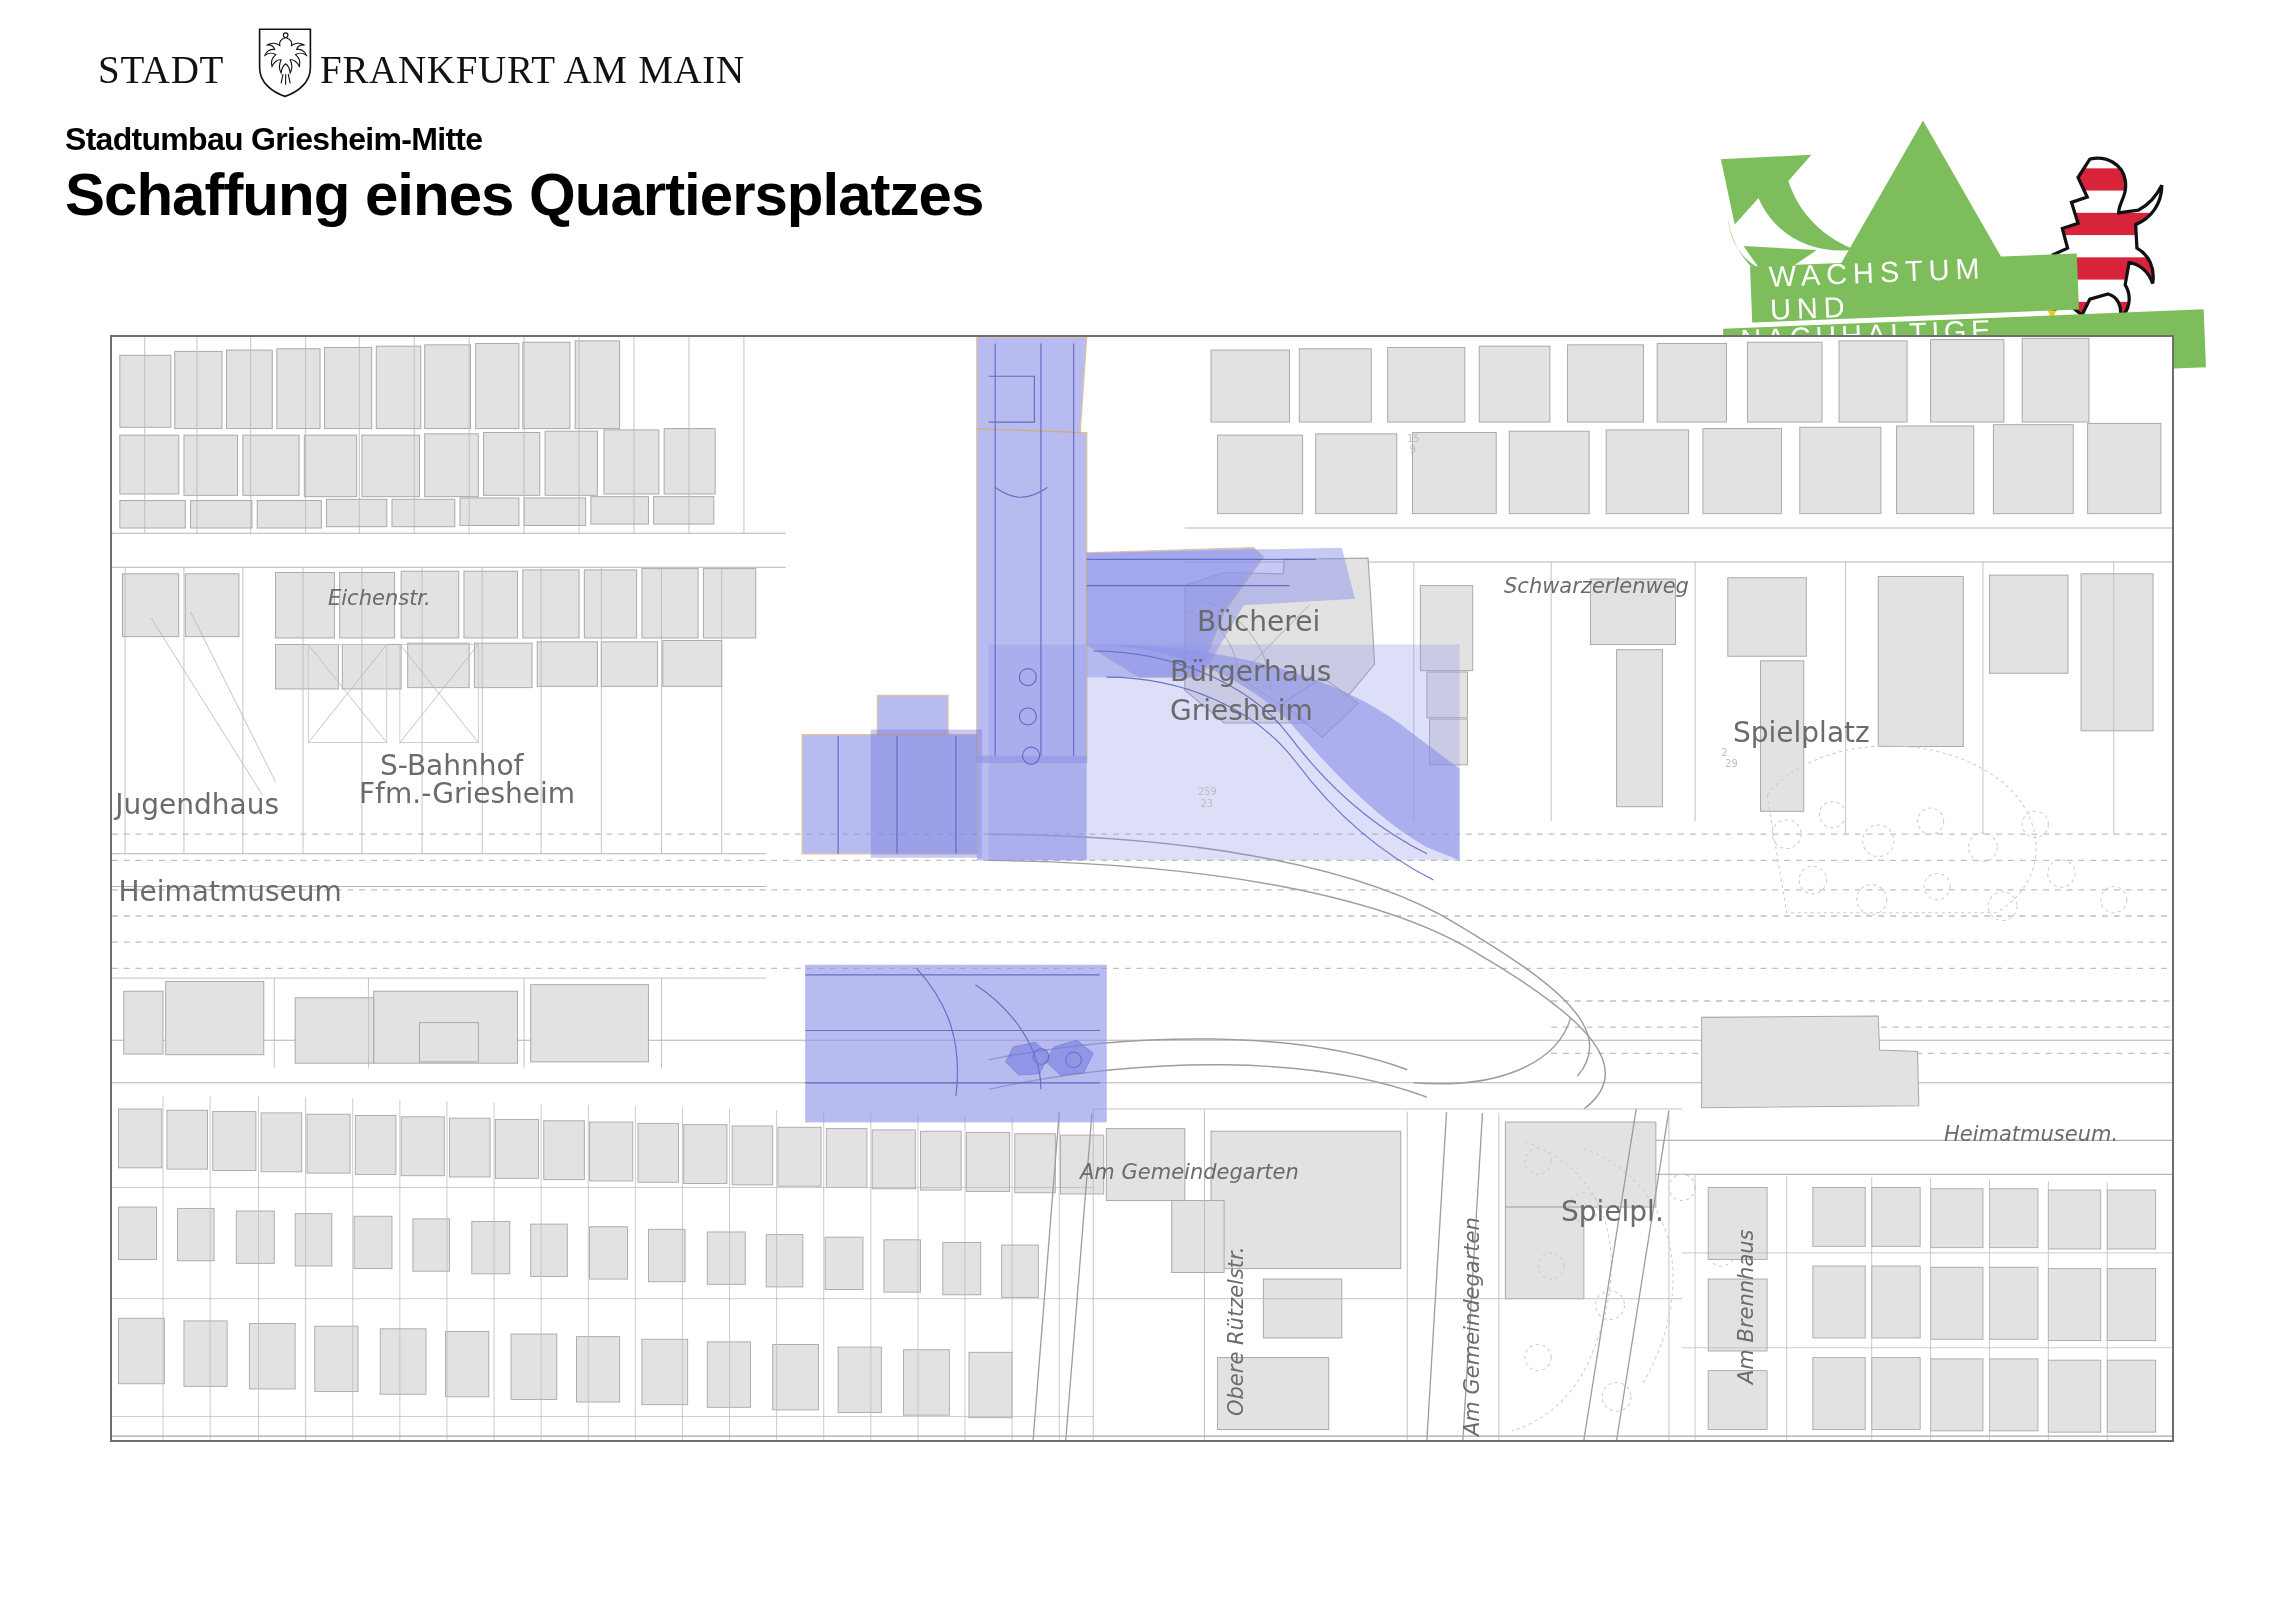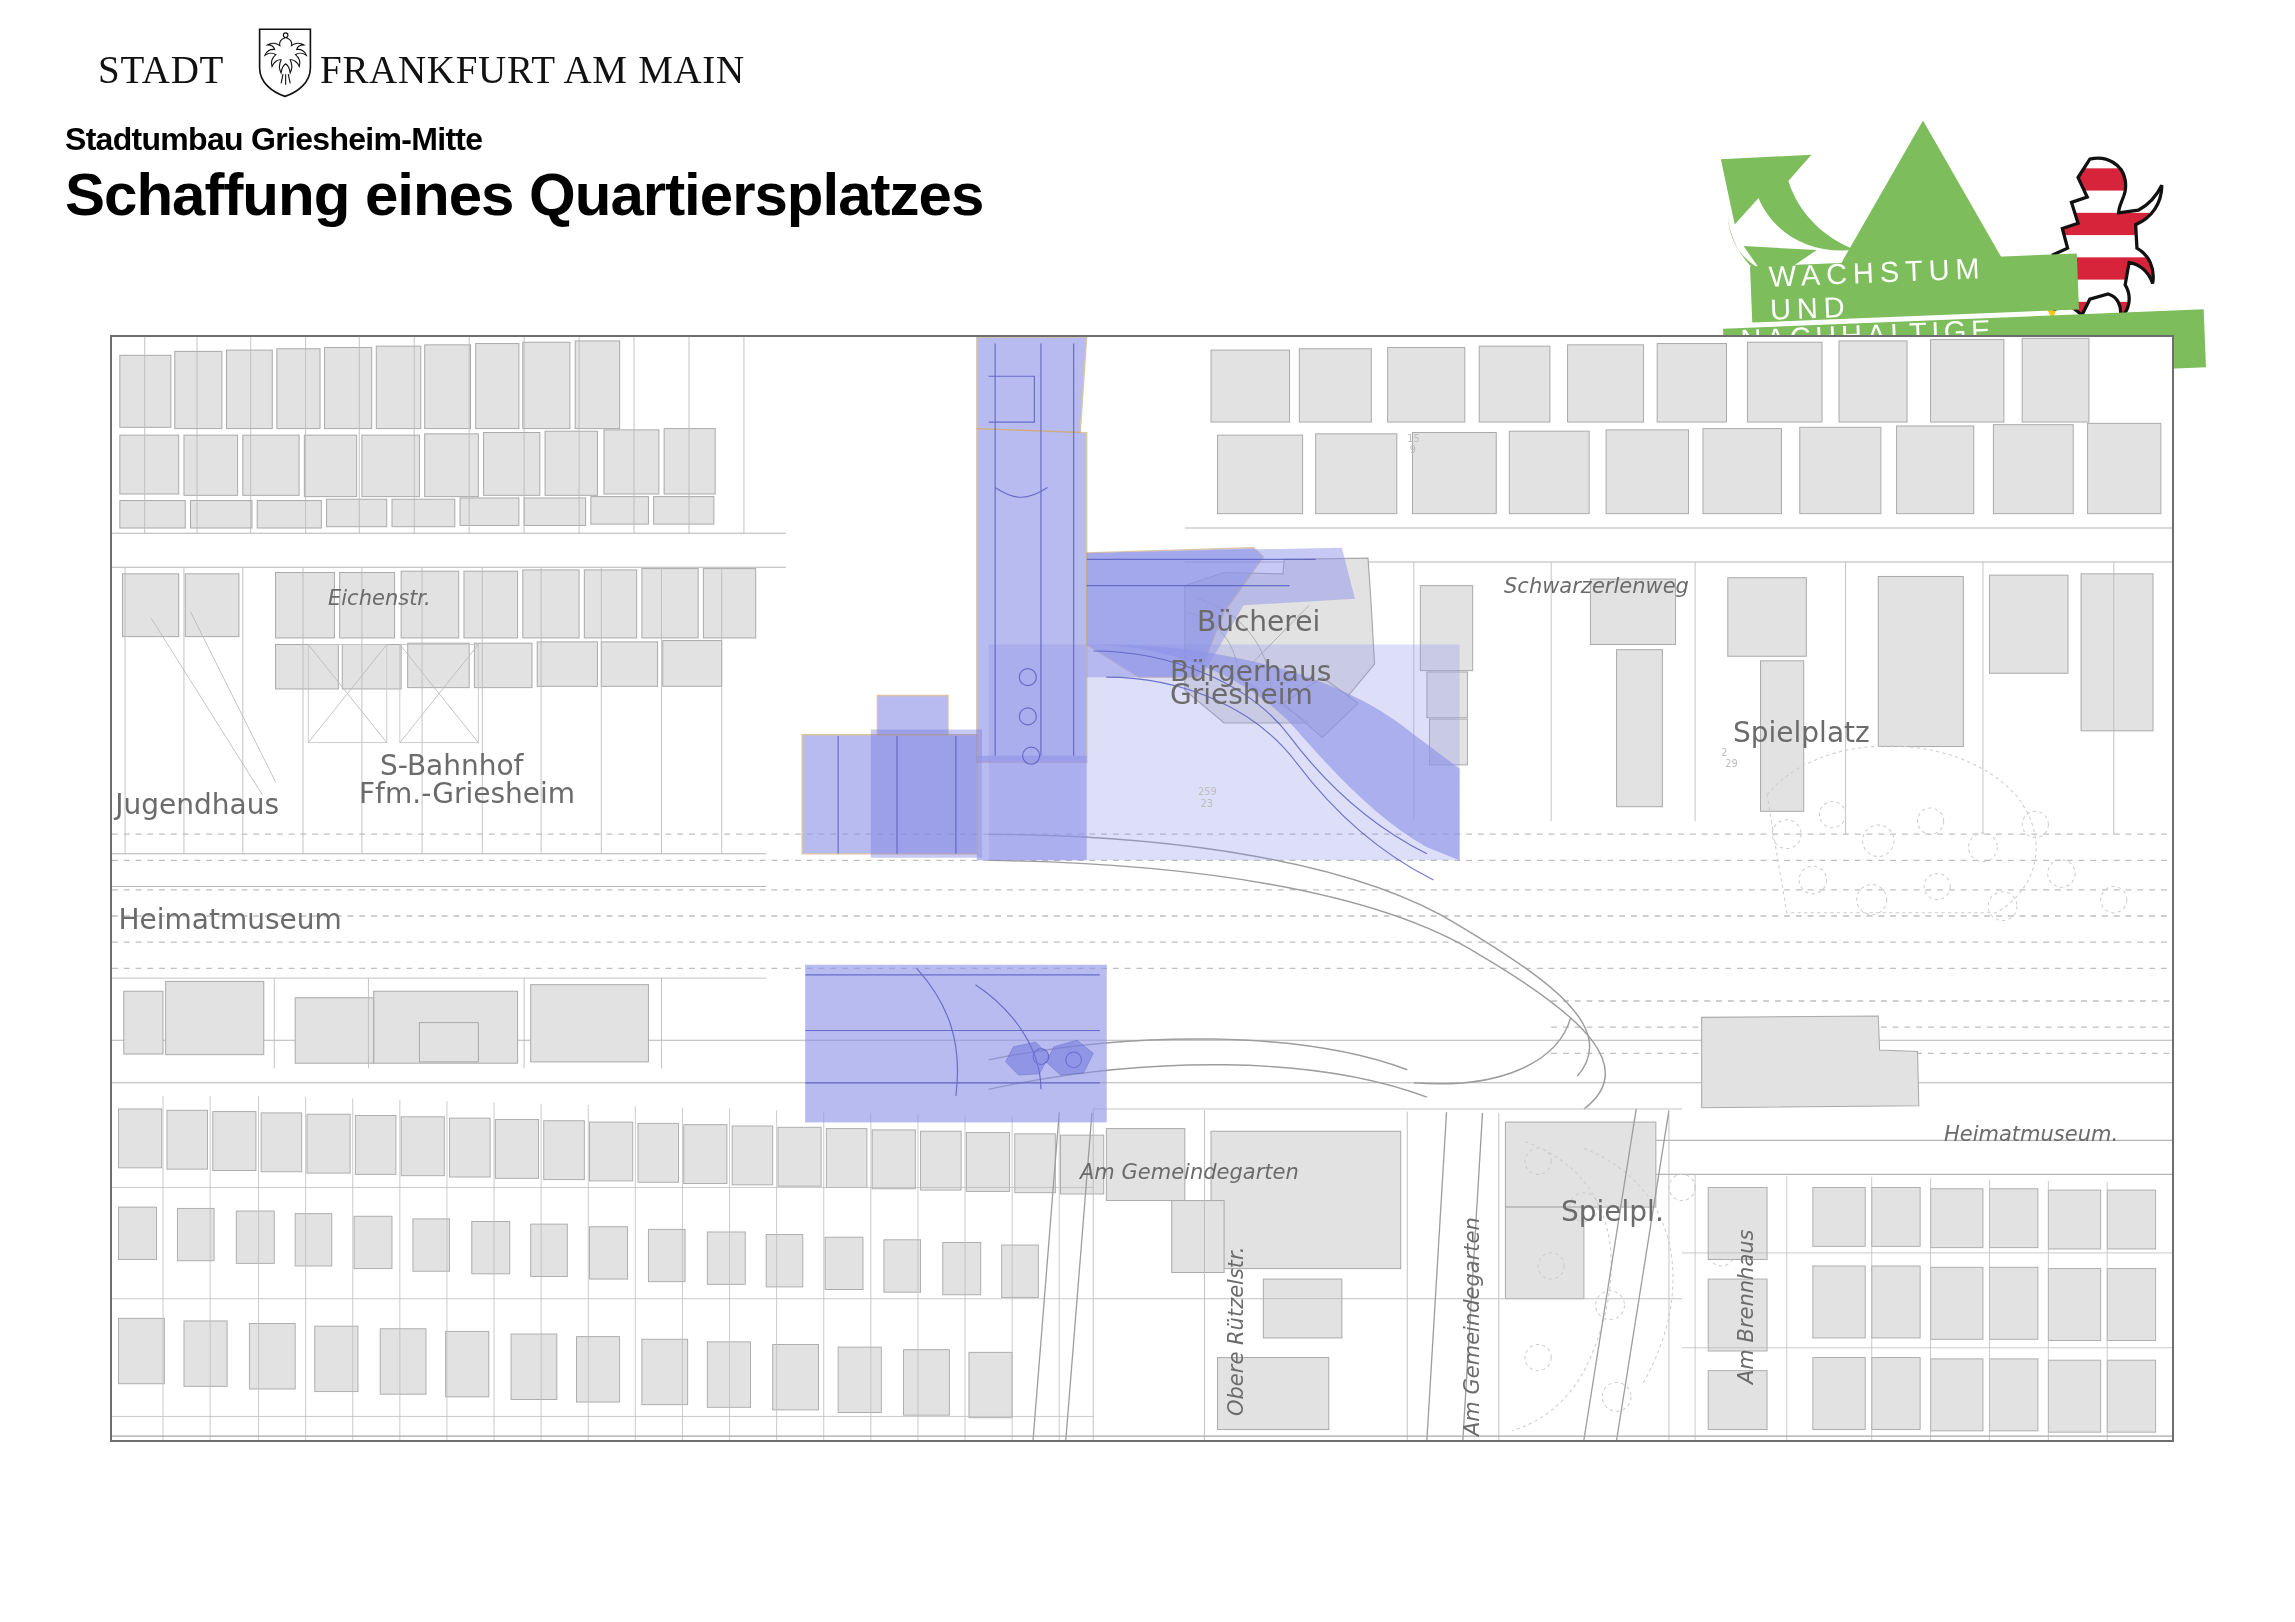--- a/index.html
+++ b/index.html
@@ -518,26 +518,26 @@
   <div class="maplabel street" style="left:216px; top:249px;">Eichenstr.</div>
   <div class="maplabel street" style="left:1348px; top:237px;margin-left:44px;">Schwarzerlenweg</div>
   <div class="maplabel street" style="left:968px; top:823px;">Am Gemeindegarten</div>
   <div class="maplabel street" style="left:1832px; top:785px;">Heimatmuseum.</div>
   <div class="maplabel street rot90" style="left:1112px; top:1079px;">Obere Rützelstr.</div>
   <div class="maplabel street rot90" style="left:1622px; top:1047px;">Am Brennhaus</div>
   <div class="maplabel street rot90" style="left:1348px; top:1099px;">Am Gemeindegarten</div>
 
   <div class="maplabel poi" style="left:1085px; top:268px;">Bücherei</div>
   <div class="maplabel poi" style="left:1058px; top:318px;">Bürgerhaus</div>
-  <div class="maplabel poi" style="left:1058px; top:341px;">Griesheim</div>
+  <div class="maplabel poi" style="left:1058px; top:357px;">Griesheim</div>
   <div class="maplabel poi" style="left:1621px; top:379px;">Spielplatz</div>
   <div class="maplabel poi" style="left:252px; top:412px;padding-left:16px;">S-Bahnhof</div>
   <div class="maplabel poi" style="left:247px; top:440px;">Ffm.-Griesheim</div>
   <div class="maplabel poi" style="left:3.3px; top:451px;">Jugendhaus</div>
-  <div class="maplabel poi" style="left:6.5px; top:538px;margin-top:28px;">Heimatmuseum</div>
+  <div class="maplabel poi" style="left:6.5px; top:538px;">Heimatmuseum</div>
   <div class="maplabel poi" style="left:1449px; top:858px;">Spielpl.</div>
 </div>
 
 <div id="footer">
 
   
 
   
 
   

